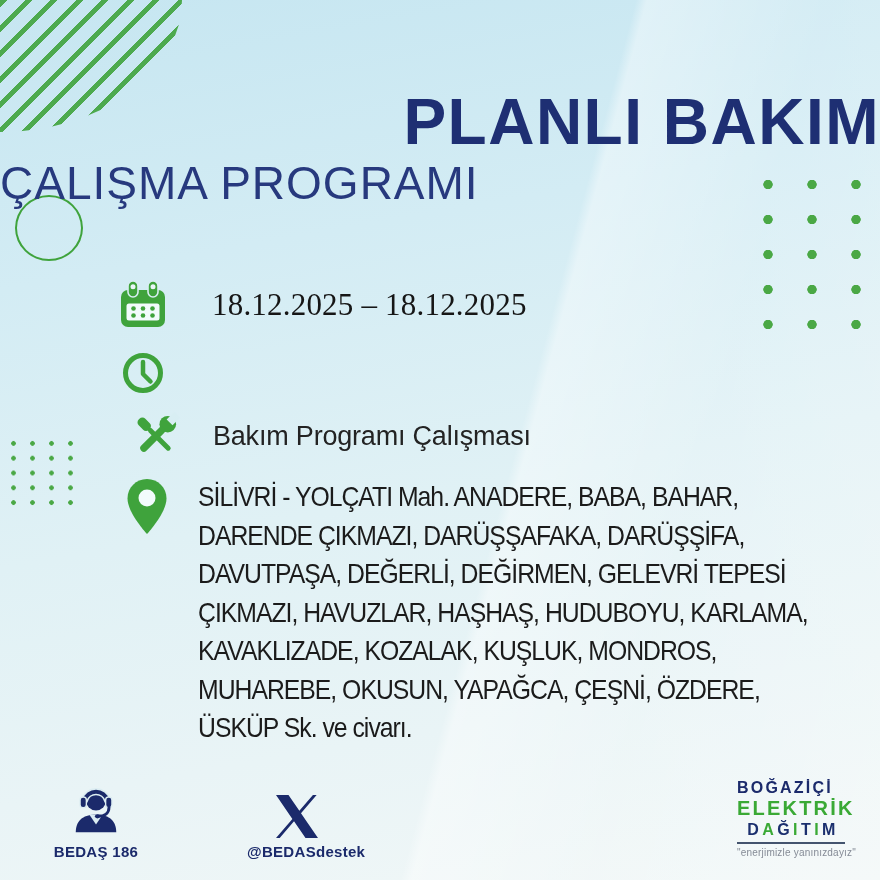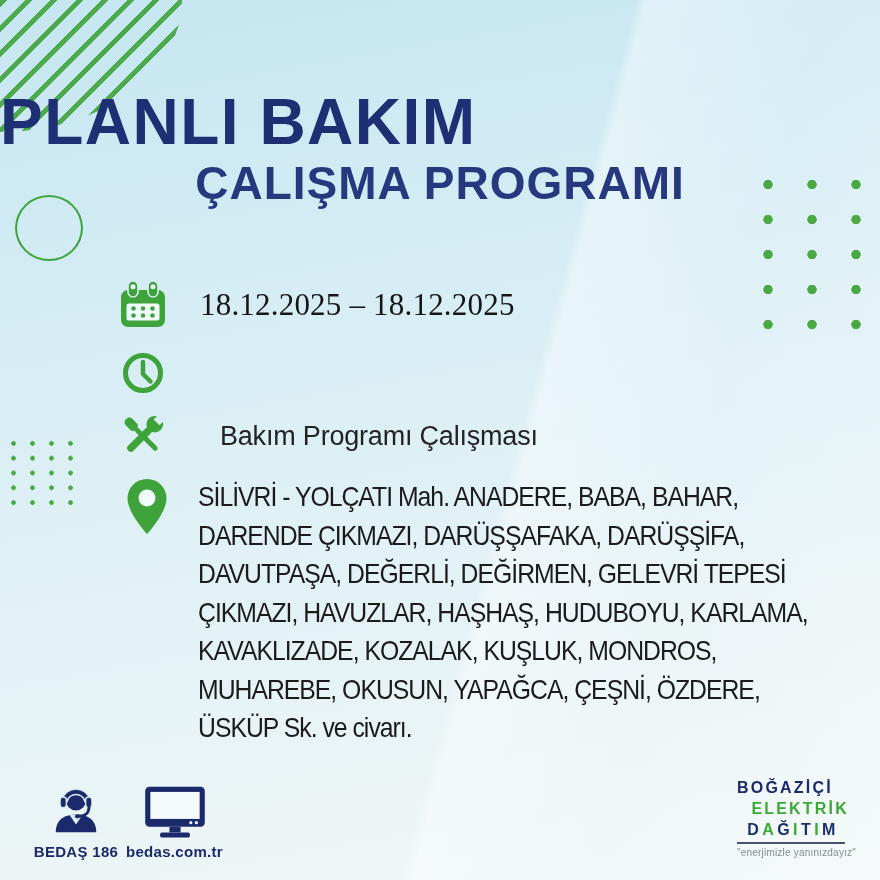--- a/index.html
+++ b/index.html
@@ -43,62 +43,62 @@
     background-image:radial-gradient(circle,var(--green-soft) 4.4px,rgba(0,0,0,0) 5px);
     background-size:44px 35px;background-position:0 0;
   }
   .dots-left{
     position:absolute;left:4px;top:436px;width:76px;height:74px;
     background-image:radial-gradient(circle,var(--green-soft) 2px,rgba(0,0,0,0) 2.6px);
     background-size:19px 14.8px;background-position:0 0;
   }
   
   .title1{
-    position:absolute;left:0;right:0;top:90px;text-align:left;
+    position:absolute;left:0;right:0;top:90px;text-align:right;
     font-size:64px;line-height:1;font-weight:bold;letter-spacing:1.5px;
     color:var(--navy);
   }
   .title2{
-    position:absolute;left:0;right:0;top:160px;text-align:center;
-    font-size:46px;line-height:1;font-weight:700;letter-spacing:1px;
+    position:absolute;left:0;right:0;top:160px;text-align:left;
+    font-size:46px;line-height:1;font-weight:400;letter-spacing:1px;
     color:#27397e;
   }
   
   .row{position:absolute;display:flex;align-items:center;}
   .row .icon-box{flex:0 0 auto;display:flex;align-items:center;justify-content:center;}
   .row-date{left:118px;top:280px;}
   .row-time{left:118px;top:350px;}
-  .row-work{left:116px;top:410px;gap:20px;}
+  .row-work{left:129px;top:410px;}
   .row-loc{left:124px;top:478px;align-items:flex-start;}
   .serif-text{
     font-family:"Liberation Serif", serif;
-    font-size:31px;color:var(--ink);margin-left:32px;letter-spacing:.2px;
+    font-size:31px;color:var(--ink);margin-left:44px;letter-spacing:.2px;
   }
   .work-text{
     font-size:27px;color:#232323;margin-left:30px;letter-spacing:-0.2px;
   }
   .loc-text{
     margin-left:28px;width:700px;
     font-size:27.5px;line-height:38.5px;letter-spacing:-1.1px;color:#1b1b1b;
     transform:scaleX(0.90);transform-origin:left top;
   }
   
-  .contact{position:absolute;top:784px;text-align:center;}
+  .contact{position:absolute;top:784px;text-align:center;margin-left:20px;}
   .contact .cicon{height:54px;display:flex;align-items:flex-end;justify-content:center;}
   .contact .clabel{
     margin-top:5px;font-size:15px;font-weight:bold;color:var(--navy-dark);letter-spacing:.3px;
   }
   .contact1{left:26px;width:100px;}
   .contact2{left:124px;width:101px;}
   .contact3{left:227px;width:100px;}
   .logo{
     position:absolute;right:31px;top:777px;width:112px;
   }
   .logo .l1{font-size:16px;font-weight:bold;letter-spacing:2.2px;line-height:21px;color:var(--navy-dark);}
-  .logo .l2{font-size:16px;font-weight:bold;letter-spacing:2.2px;line-height:21px;color:#3aa935;text-align:right;}
+  .logo .l2{font-size:20px;font-weight:bold;letter-spacing:2.2px;line-height:21px;color:#3aa935;}
   .logo .l3{font-size:16px;font-weight:bold;letter-spacing:3.4px;line-height:21px;text-align:center;}
   .logo .rule{height:2px;background:#44546e;margin:2px 0 3px 0;width:108px;}
   .logo .tagline{font-size:10px;color:#858b96;letter-spacing:.2px;white-space:nowrap;}
 </style>
 </head>
 <body>
 
 <div class="canvas">
 
   <div class="sheen"></div>
@@ -176,34 +176,29 @@
         <path d="M20 17 A12.5 12.5 0 0 1 44 17" fill="none" stroke="#1b2a6b" stroke-width="4" stroke-linecap="round"></path>
         <rect x="15.5" y="13.5" width="6.5" height="11" rx="3" fill="#1b2a6b" stroke="#dcedf2" stroke-width="1.4"></rect>
         <rect x="42" y="13.5" width="6.5" height="11" rx="3" fill="#1b2a6b" stroke="#dcedf2" stroke-width="1.4"></rect>
         <path d="M45.5 24 C45.5 31.5 39 33.5 34 33.5" fill="none" stroke="#1b2a6b" stroke-width="3" stroke-linecap="round"></path>
         <ellipse cx="33.5" cy="33.5" rx="2.6" ry="2.2" fill="#1b2a6b"></ellipse>
       </svg>
     </div>
     <div class="clabel">BEDAŞ 186</div>
   </div>
 
-  <div class="contact contact2">
+
+  <div class="contact contact3">
     <div class="cicon">
-      <svg width="64" height="54" viewBox="0 0 66 58">
-        <rect x="1" y="3" width="64" height="43" rx="4.5" fill="#1b2a6b"></rect>
-        <rect x="6.5" y="8.5" width="53" height="29" fill="#f4fafc"></rect>
-        <circle cx="50" cy="41.5" r="1.7" fill="#f4fafc"></circle>
-        <circle cx="56" cy="41.5" r="1.7" fill="#f4fafc"></circle>
-        <rect x="27" y="46" width="12" height="6" fill="#1b2a6b"></rect>
-        <rect x="17" y="52" width="32" height="5.5" rx="2" fill="#1b2a6b"></rect>
-      </svg>
-    </div>
-    <div class="clabel">bedas.com.tr</div>
-  </div>
-
+      <svg width="42" height="43" viewBox="0 0 1200 1227">
+        <path fill="#1b2a6b" d="M714 519 L1161 0 H1055 L667 451 L357 0 H0 L468 682 L0 1227 H106 L515 750 L843 1227 H1200 L714 519 Z"></path>
+      </svg>
+    </div>
+    <div class="clabel">@BEDASdestek</div>
+  </div>
 
   <div class="logo">
     <div class="l1">BOĞAZİÇİ</div>
     <div class="l2">ELEKTRİK</div>
     <div class="l3"><span style="color: rgb(27, 47, 110);">D</span><span style="color: rgb(58, 169, 53);">A</span><span style="color: rgb(27, 47, 110);">Ğ</span><span style="color: rgb(58, 169, 53);">I</span><span style="color: rgb(27, 47, 110);">T</span><span style="color: rgb(58, 169, 53);">I</span><span style="color: rgb(27, 47, 110);">M</span></div>
     <div class="rule"></div>
     <div class="tagline">"enerjimizle yanınızdayız"</div>
   </div>
 
 </div>

